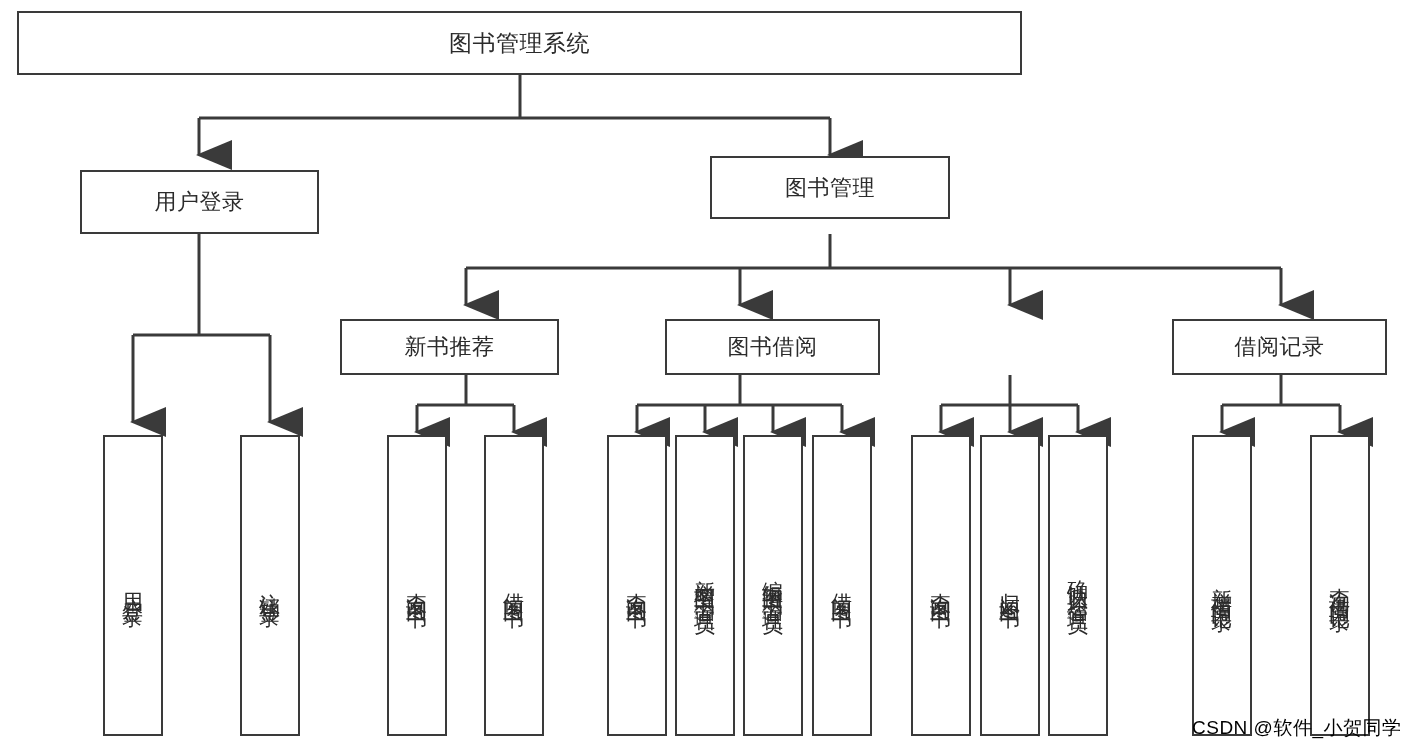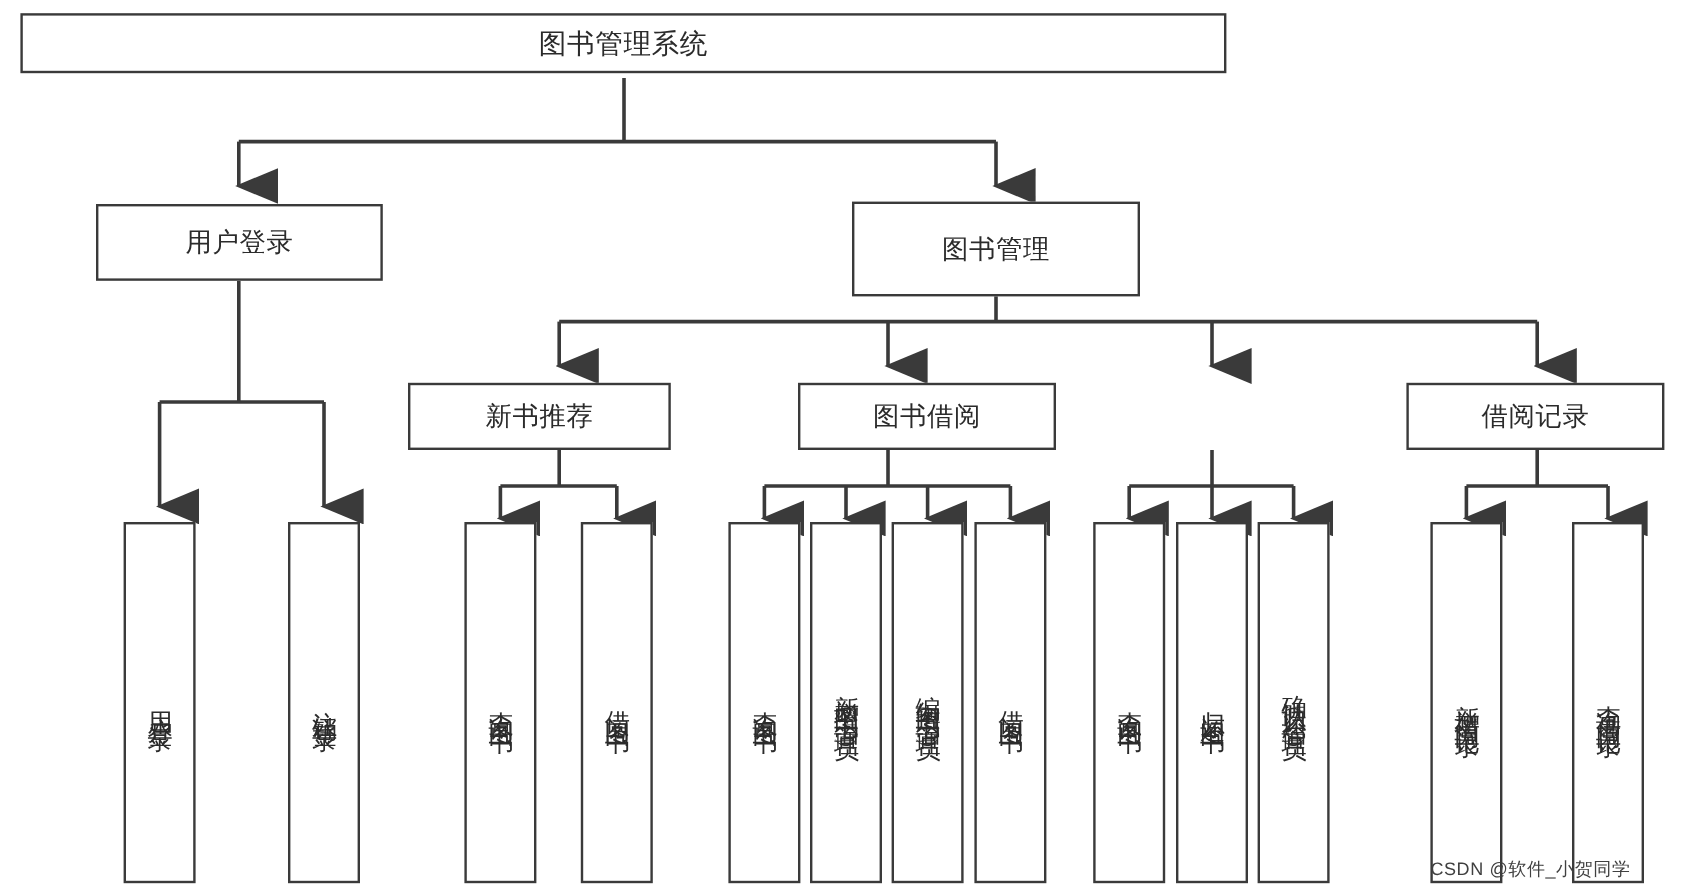--- a/index.html
+++ b/index.html
@@ -58,22 +58,22 @@
   .node.v .lbl {
     writing-mode: vertical-rl;
     text-orientation: upright;
     font-size: 21px;
     letter-spacing: 5px;
     line-height: 1;
     text-align: center;
   }
   .watermark {
     position: absolute;
-    color: #404040;
-    font-size: 15px;
+    color: #000000;
+    font-size: 19px;
     letter-spacing: 0.5px;
     white-space: nowrap;
     font-family: "Liberation Sans", "DejaVu Sans", sans-serif;
   }
 </style>
 </head>
 <body>
 
 <div id="canvas">
 
@@ -120,28 +120,28 @@
       <path d="M1010,405 L1010,432" marker-end="url(#arw)"></path>
       <path d="M1078,405 L1078,432" marker-end="url(#arw)"></path>
 
       <path d="M1281,375 L1281,405"></path>
       <path d="M1222,405 L1340,405"></path>
       <path d="M1222,405 L1222,432" marker-end="url(#arw)"></path>
       <path d="M1340,405 L1340,432" marker-end="url(#arw)"></path>
     </g>
   </svg>
 
-  <div class="node h root" style="left:17px; top:11px; width:1005px; height:50px;">
+  <div class="node h root" style="left:17px; top:11px; width:1005px; height:64px;">
     <span class="lbl">图书管理系统</span>
   </div>
 
   <div class="node h" style="left:80px; top:170px; width:239px; height:64px;">
     <span class="lbl">用户登录</span>
   </div>
-  <div class="node h" style="left:710px; top:168px; width:240px; height:79px;font-family:Liberation Serif, serif;">
+  <div class="node h" style="left:710px; top:156px; width:240px; height:63px;font-family:Liberation Serif, serif;">
     <span class="lbl">图书管理</span>
   </div>
 
   <div class="node h" style="left:340px; top:319px; width:219px; height:56px;">
     <span class="lbl">新书推荐</span>
   </div>
   <div class="node h" style="left:665px; top:319px; width:215px; height:56px;">
     <span class="lbl">图书借阅</span>
   </div>
   <div class="node h" style="left:1172px; top:319px; width:215px; height:56px;">

